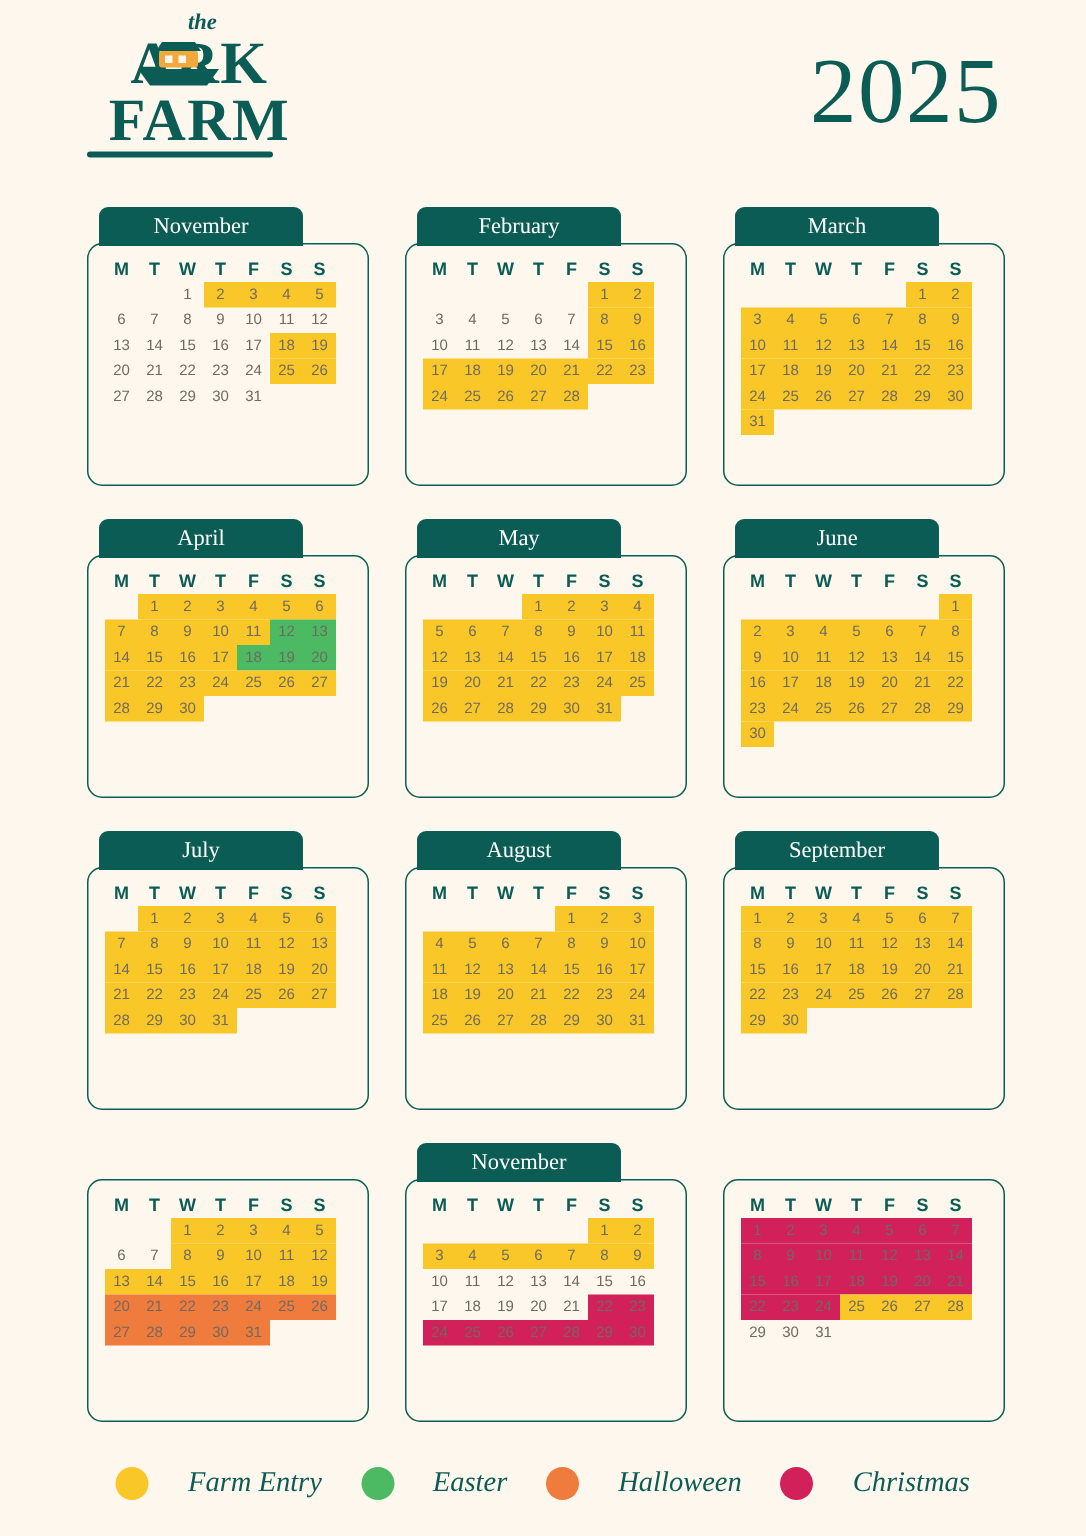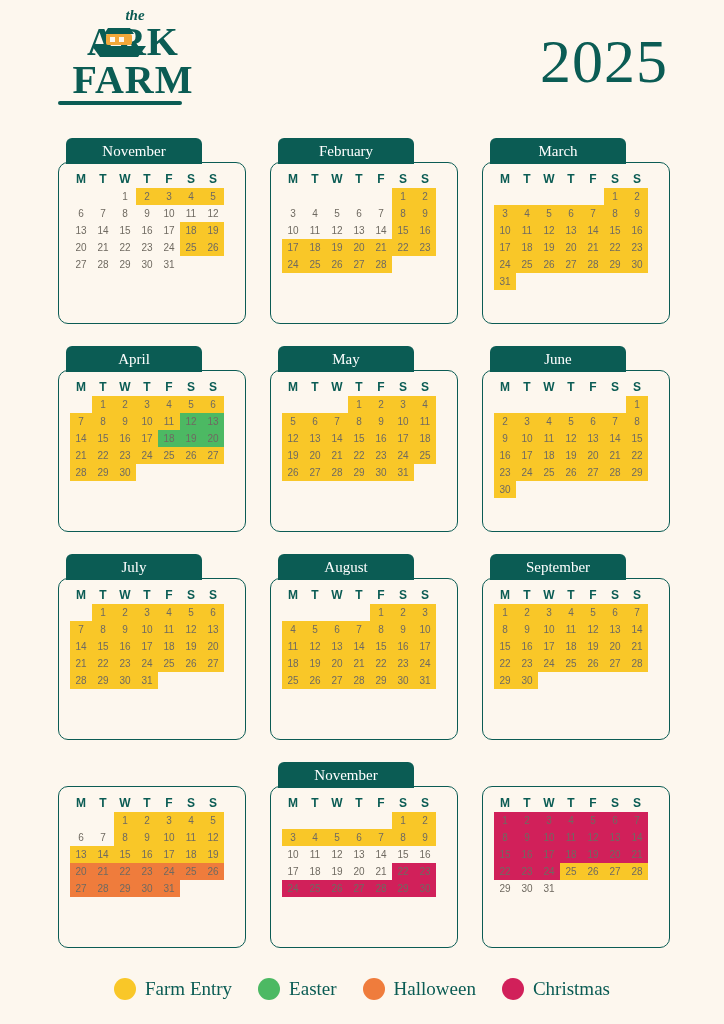--- a/index.html
+++ b/index.html
@@ -157,21 +157,22 @@
     right: 0;
     bottom: 24px;
     display: flex;
     justify-content: center;
     align-items: center;
     gap: 26px;
   }
   .legend-item {
     display: flex;
     align-items: center;
-    gap: 9px;
+    gap: 26px;
+    font-style: italic;
   }
   .legend-dot {
     width: 22px;
     height: 22px;
     border-radius: 50%;
   }
   .legend-label {
     font-family: "Liberation Serif", serif;
     font-size: 19px;
     color: #0b5c54;

